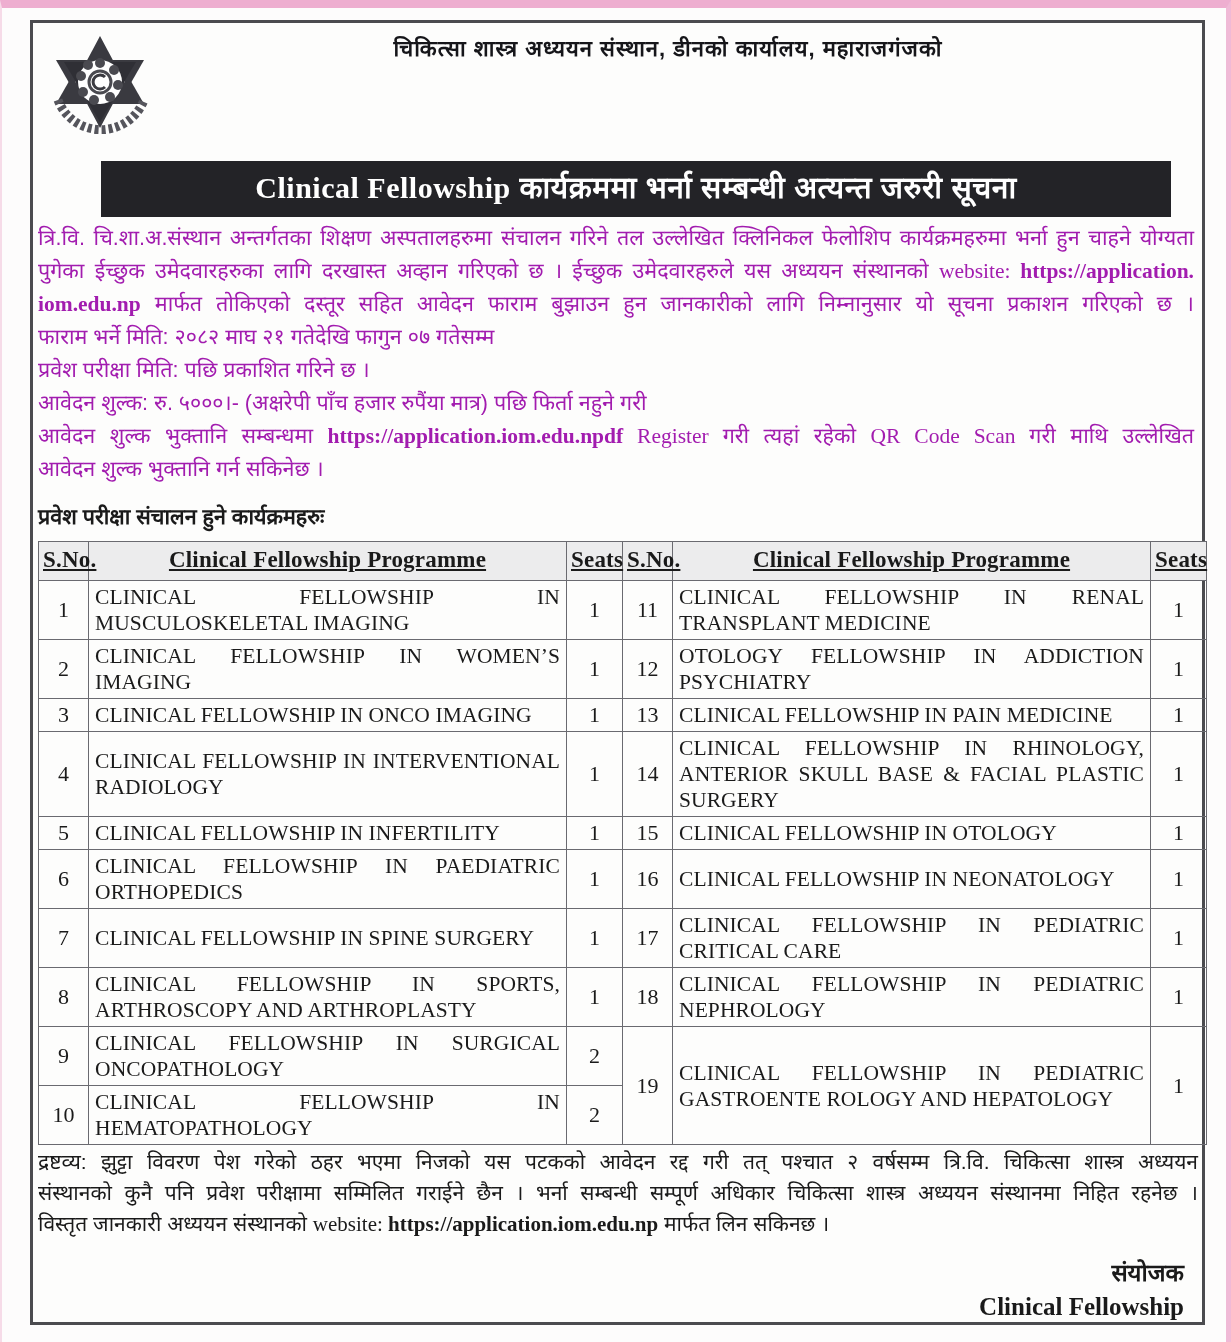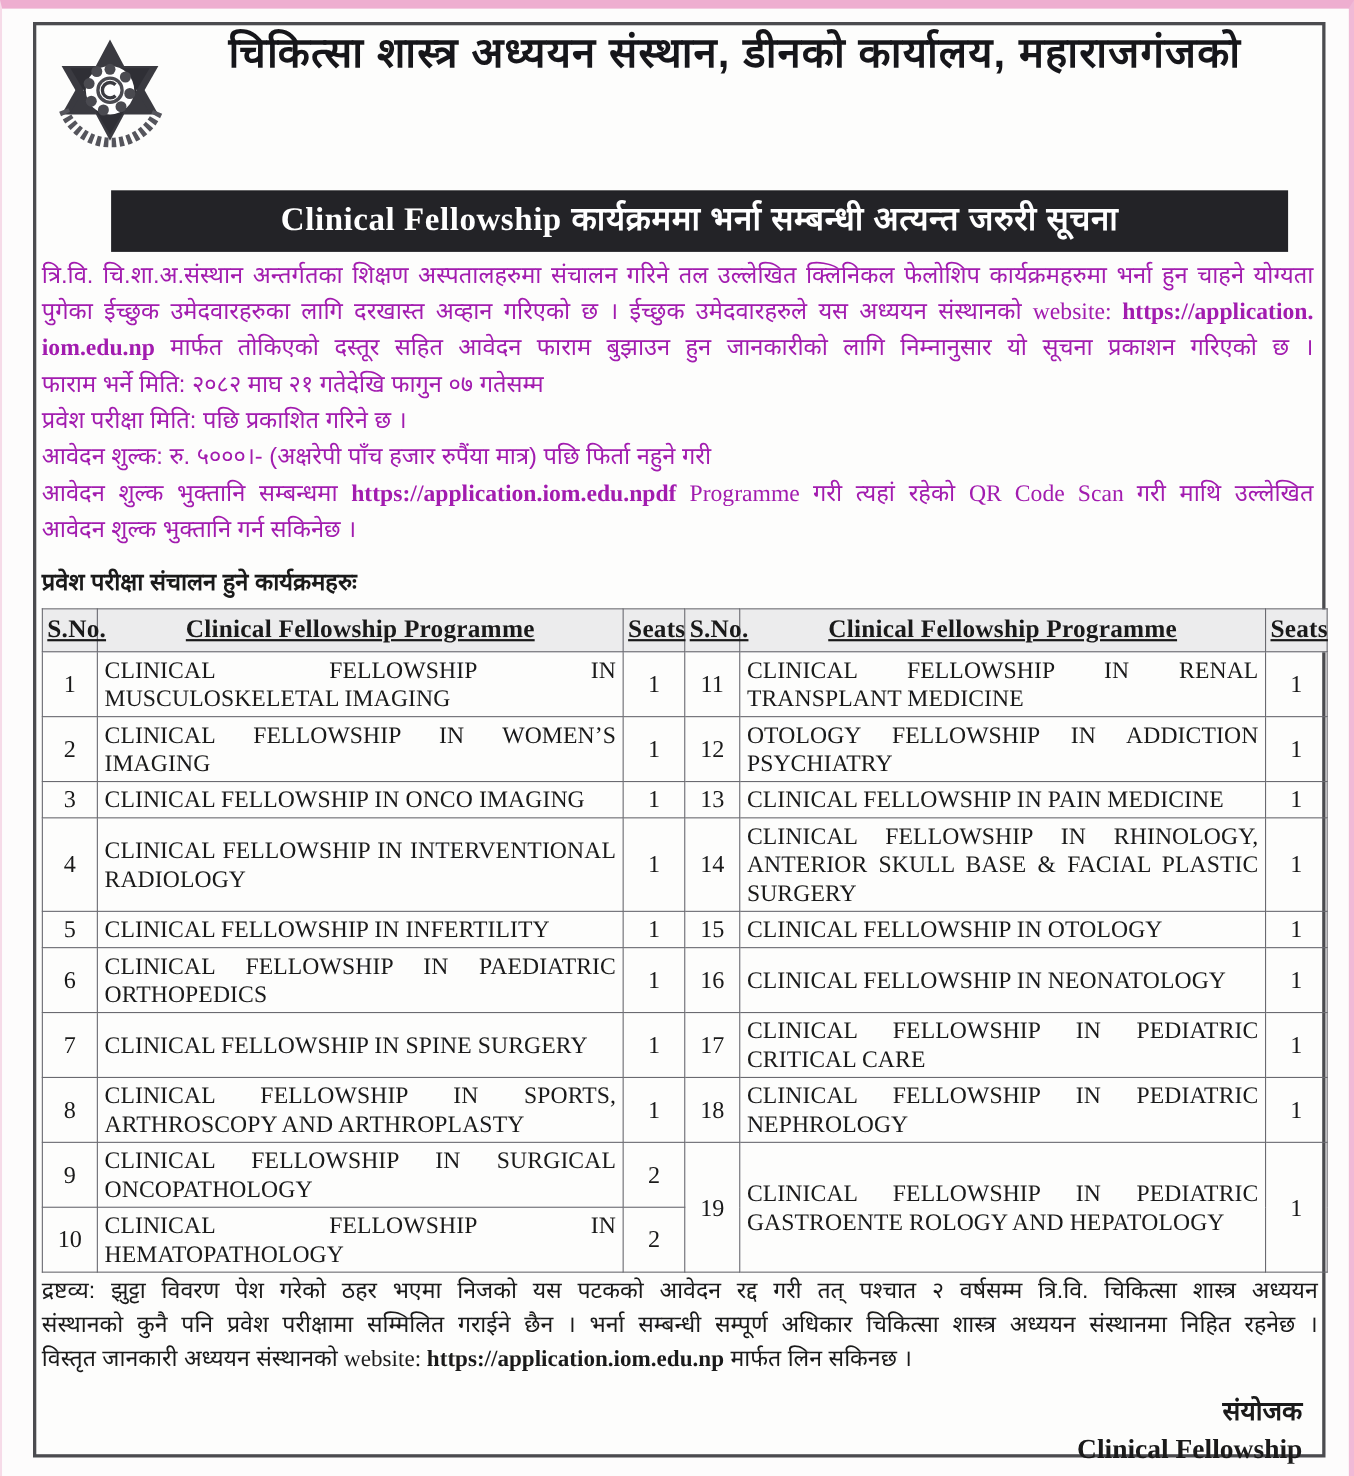--- a/index.html
+++ b/index.html
@@ -81,29 +81,29 @@
     font-weight: bold;
     font-size: 31px;
     letter-spacing: 3px;
     color: #16161a;
     line-height: 44px;
     padding-top: 6px;
   }
   .univ-line2 {
     font-family: "Liberation Sans", "DejaVu Sans", sans-serif;
     font-weight: bold;
-    font-size: 38px;
+    font-size: 22px;
     letter-spacing: 1px;
     color: #16161a;
     line-height: 46px;
   }
 
   
   .banner {
-    margin: 20px 28px 0 64px;
+    margin: 8px 28px 0 64px;
     background: #232327;
     color: #ffffff;
     text-align: center;
     padding: 7px 8px 9px 8px;
     font-size: 30px;
     font-weight: bold;
     letter-spacing: 0.5px;
     font-family: "Liberation Serif", "DejaVu Serif", serif;
     line-height: 38px;
     box-shadow: 0 0 0 1px #232327;
@@ -261,21 +261,21 @@
   <div class="banner"><span>Clinical Fellowship</span><span class="dev"> कार्यक्रममा भर्ना सम्बन्धी अत्यन्त जरुरी सूचना</span></div>
 
 
   <div class="body-block">
     <div class="para j">त्रि.वि. चि.शा.अ.संस्थान अन्तर्गतका शिक्षण अस्पतालहरुमा संचालन गरिने तल उल्लेखित क्लिनिकल फेलोशिप कार्यक्रमहरुमा भर्ना हुन चाहने योग्यता</div>
     <div class="para j"><span>पुगेका ईच्छुक उमेदवारहरुका लागि दरखास्त अव्हान गरिएको छ । ईच्छुक उमेदवारहरुले यस अध्ययन संस्थानको </span><span class="eng">website: </span><span class="eng-b">https://application.</span></div>
     <div class="para j"><span class="eng-b">iom.edu.np</span><span> मार्फत तोकिएको दस्तूर सहित आवेदन फाराम बुझाउन हुन जानकारीको लागि निम्नानुसार यो सूचना प्रकाशन गरिएको छ ।</span></div>
     <div class="para left">फाराम भर्ने मिति: २०८२ माघ २१ गतेदेखि फागुन ०७ गतेसम्म</div>
     <div class="para left">प्रवेश परीक्षा मिति: पछि प्रकाशित गरिने छ ।</div>
     <div class="para left">आवेदन शुल्क: रु. ५०००।- (अक्षरेपी पाँच हजार रुपैंया मात्र) पछि फिर्ता नहुने गरी</div>
-    <div class="para j"><span>आवेदन शुल्क भुक्तानि सम्बन्धमा </span><span class="eng-b">https://application.iom.edu.npdf</span><span class="eng"> Programme </span><span>गरी त्यहां रहेको </span><span class="eng">QR Code Scan </span><span>गरी माथि उल्लेखित</span></div>
+    <div class="para j"><span>आवेदन शुल्क भुक्तानि सम्बन्धमा </span><span class="eng-b">https://application.iom.edu.npdf</span><span class="eng"> Register </span><span>गरी त्यहां रहेको </span><span class="eng">QR Code Scan </span><span>गरी माथि उल्लेखित</span></div>
     <div class="para left">आवेदन शुल्क भुक्तानि गर्न सकिनेछ ।</div>
     <div class="sub-head">प्रवेश परीक्षा संचालन हुने कार्यक्रमहरुः</div>
   </div>
 
   <table class="fellow">
     <colgroup>
       <col class="c-sno">
         <col class="c-prog">
         <col class="c-seats">
       <col class="c-sno">

